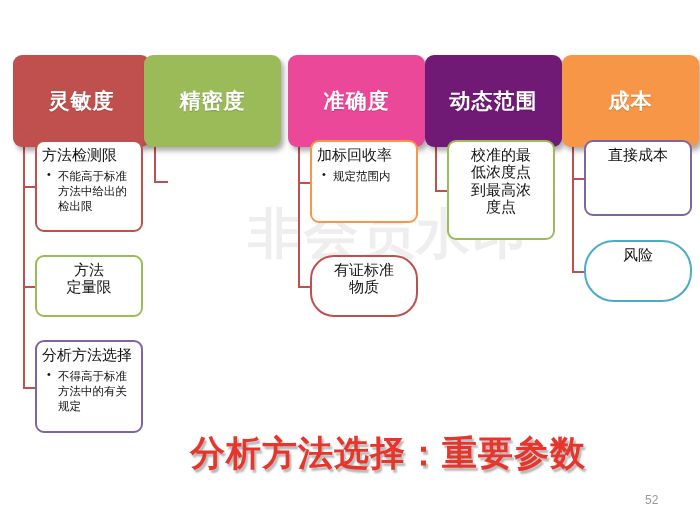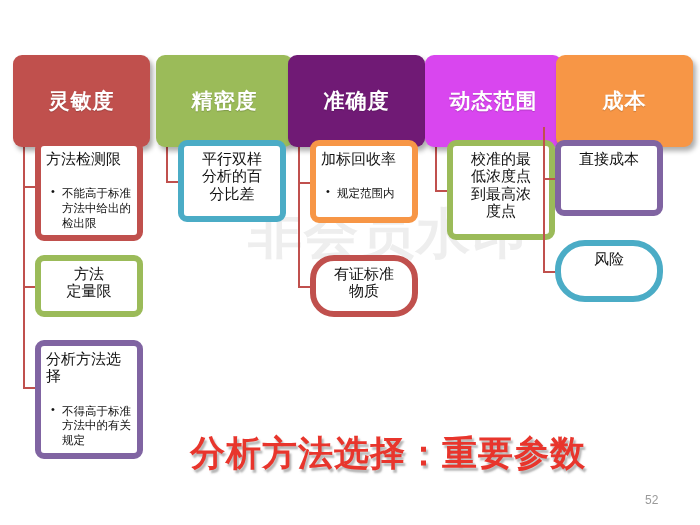--- a/index.html
+++ b/index.html
@@ -79,36 +79,36 @@
     z-index: 2;
   }
 
   
   .node {
     position: absolute;
     left: 22px;
     width: 108px;
     box-sizing: border-box;
     background: #ffffff;
-    border: 6px solid #404040;
+    border: 2px solid #404040;
     border-radius: 9px;
     padding: 4px 5px 5px 5px;
     z-index: 5;
   }
   .node .title {
     font-size: 15px;
     color: #111111;
     line-height: 1.16;
     text-align: left;
   }
   .node.centered .title {
     text-align: center;
   }
   .node ul {
-    margin: 19px 0 0 0;
+    margin: 6px 0 0 0;
     padding: 0 0 0 16px;
     list-style: none;
   }
   .node li {
     font-size: 11.5px;
     color: #111111;
     line-height: 1.27;
     position: relative;
     text-align: left;
   }
@@ -168,58 +168,55 @@
           <div class="title">方法<br>定量限</div>
         </div>
         <div class="stub" style="top: 332px; background: rgb(192, 80, 77);"></div>
         <div class="node" style="top: 285px; min-height: 93px; border-color: rgb(128, 100, 162);">
           <div class="title">分析方法选择</div>
           <ul>
             <li>不得高于标准方法中的有关规定</li>
           </ul>
         </div>
       </div>
-      <div class="column" style="left: 156px;">
+      <div class="column" style="left: 144px;">
         <div class="header-box" style="background: rgb(155, 187, 89);">
           <span>精密度</span>
         </div>
         <div class="spine" style="height: 54px; background: rgb(192, 80, 77);"></div>
         <div class="stub" style="top: 126px; background: rgb(192, 80, 77);"></div>
-        <div class="node centered" style="top: 85px; min-height: 82px; border-color: rgb(75, 172, 198);">
-          <div class="title">平行双样<br>分析的百<br>分比差</div>
-        </div>
       </div>
       <div class="column" style="left: 288px;">
-        <div class="header-box" style="background: #701a75;">
+        <div class="header-box" style="background: #ec4899;">
           <span>准确度</span>
         </div>
         <div class="spine" style="height: 159px; background: rgb(192, 80, 77);"></div>
         <div class="stub" style="top: 127px; background: rgb(192, 80, 77);"></div>
         <div class="node" style="top: 85px; min-height: 83px; border-color: rgb(247, 150, 70);">
           <div class="title">加标回收率</div>
           <ul>
             <li>规定范围内</li>
           </ul>
         </div>
         <div class="stub" style="top: 231px; background: rgb(192, 80, 77);"></div>
         <div class="node centered" style="top: 200px; min-height: 62px; border-color: rgb(192, 80, 77); border-radius: 24px;">
           <div class="title">有证标准<br>物质</div>
         </div>
       </div>
       <div class="column" style="left: 425px;">
-        <div class="header-box" style="background: #d946ef; align-items: center;">
+        <div class="header-box" style="background: #701a75; align-items: center;">
           <span>动态范围</span>
         </div>
         <div class="spine" style="height: 63px; background: rgb(192, 80, 77);"></div>
         <div class="stub" style="top: 135px; background: rgb(192, 80, 77);"></div>
         <div class="node centered" style="top: 85px; min-height: 100px; border-color: rgb(155, 187, 89);">
           <div class="title">校准的最<br>低浓度点<br>到最高浓<br>度点</div>
         </div>
       </div>
-      <div class="column" style="left: 533px; padding-left: 23px;">
+      <div class="column" style="left: 562px;">
         <div class="header-box" style="background: rgb(247, 150, 70);">
           <span>成本</span>
         </div>
         <div class="spine" style="height: 144px; background: rgb(192, 80, 77);"></div>
         <div class="stub" style="top: 123px; background: rgb(192, 80, 77);"></div>
         <div class="node centered" style="top: 85px; min-height: 76px; border-color: rgb(128, 100, 162);">
           <div class="title">直接成本</div>
         </div>
         <div class="stub" style="top: 216px; background: rgb(192, 80, 77);"></div>
         <div class="node centered" style="top: 185px; min-height: 62px; border-color: rgb(75, 172, 198); border-radius: 30px;">

